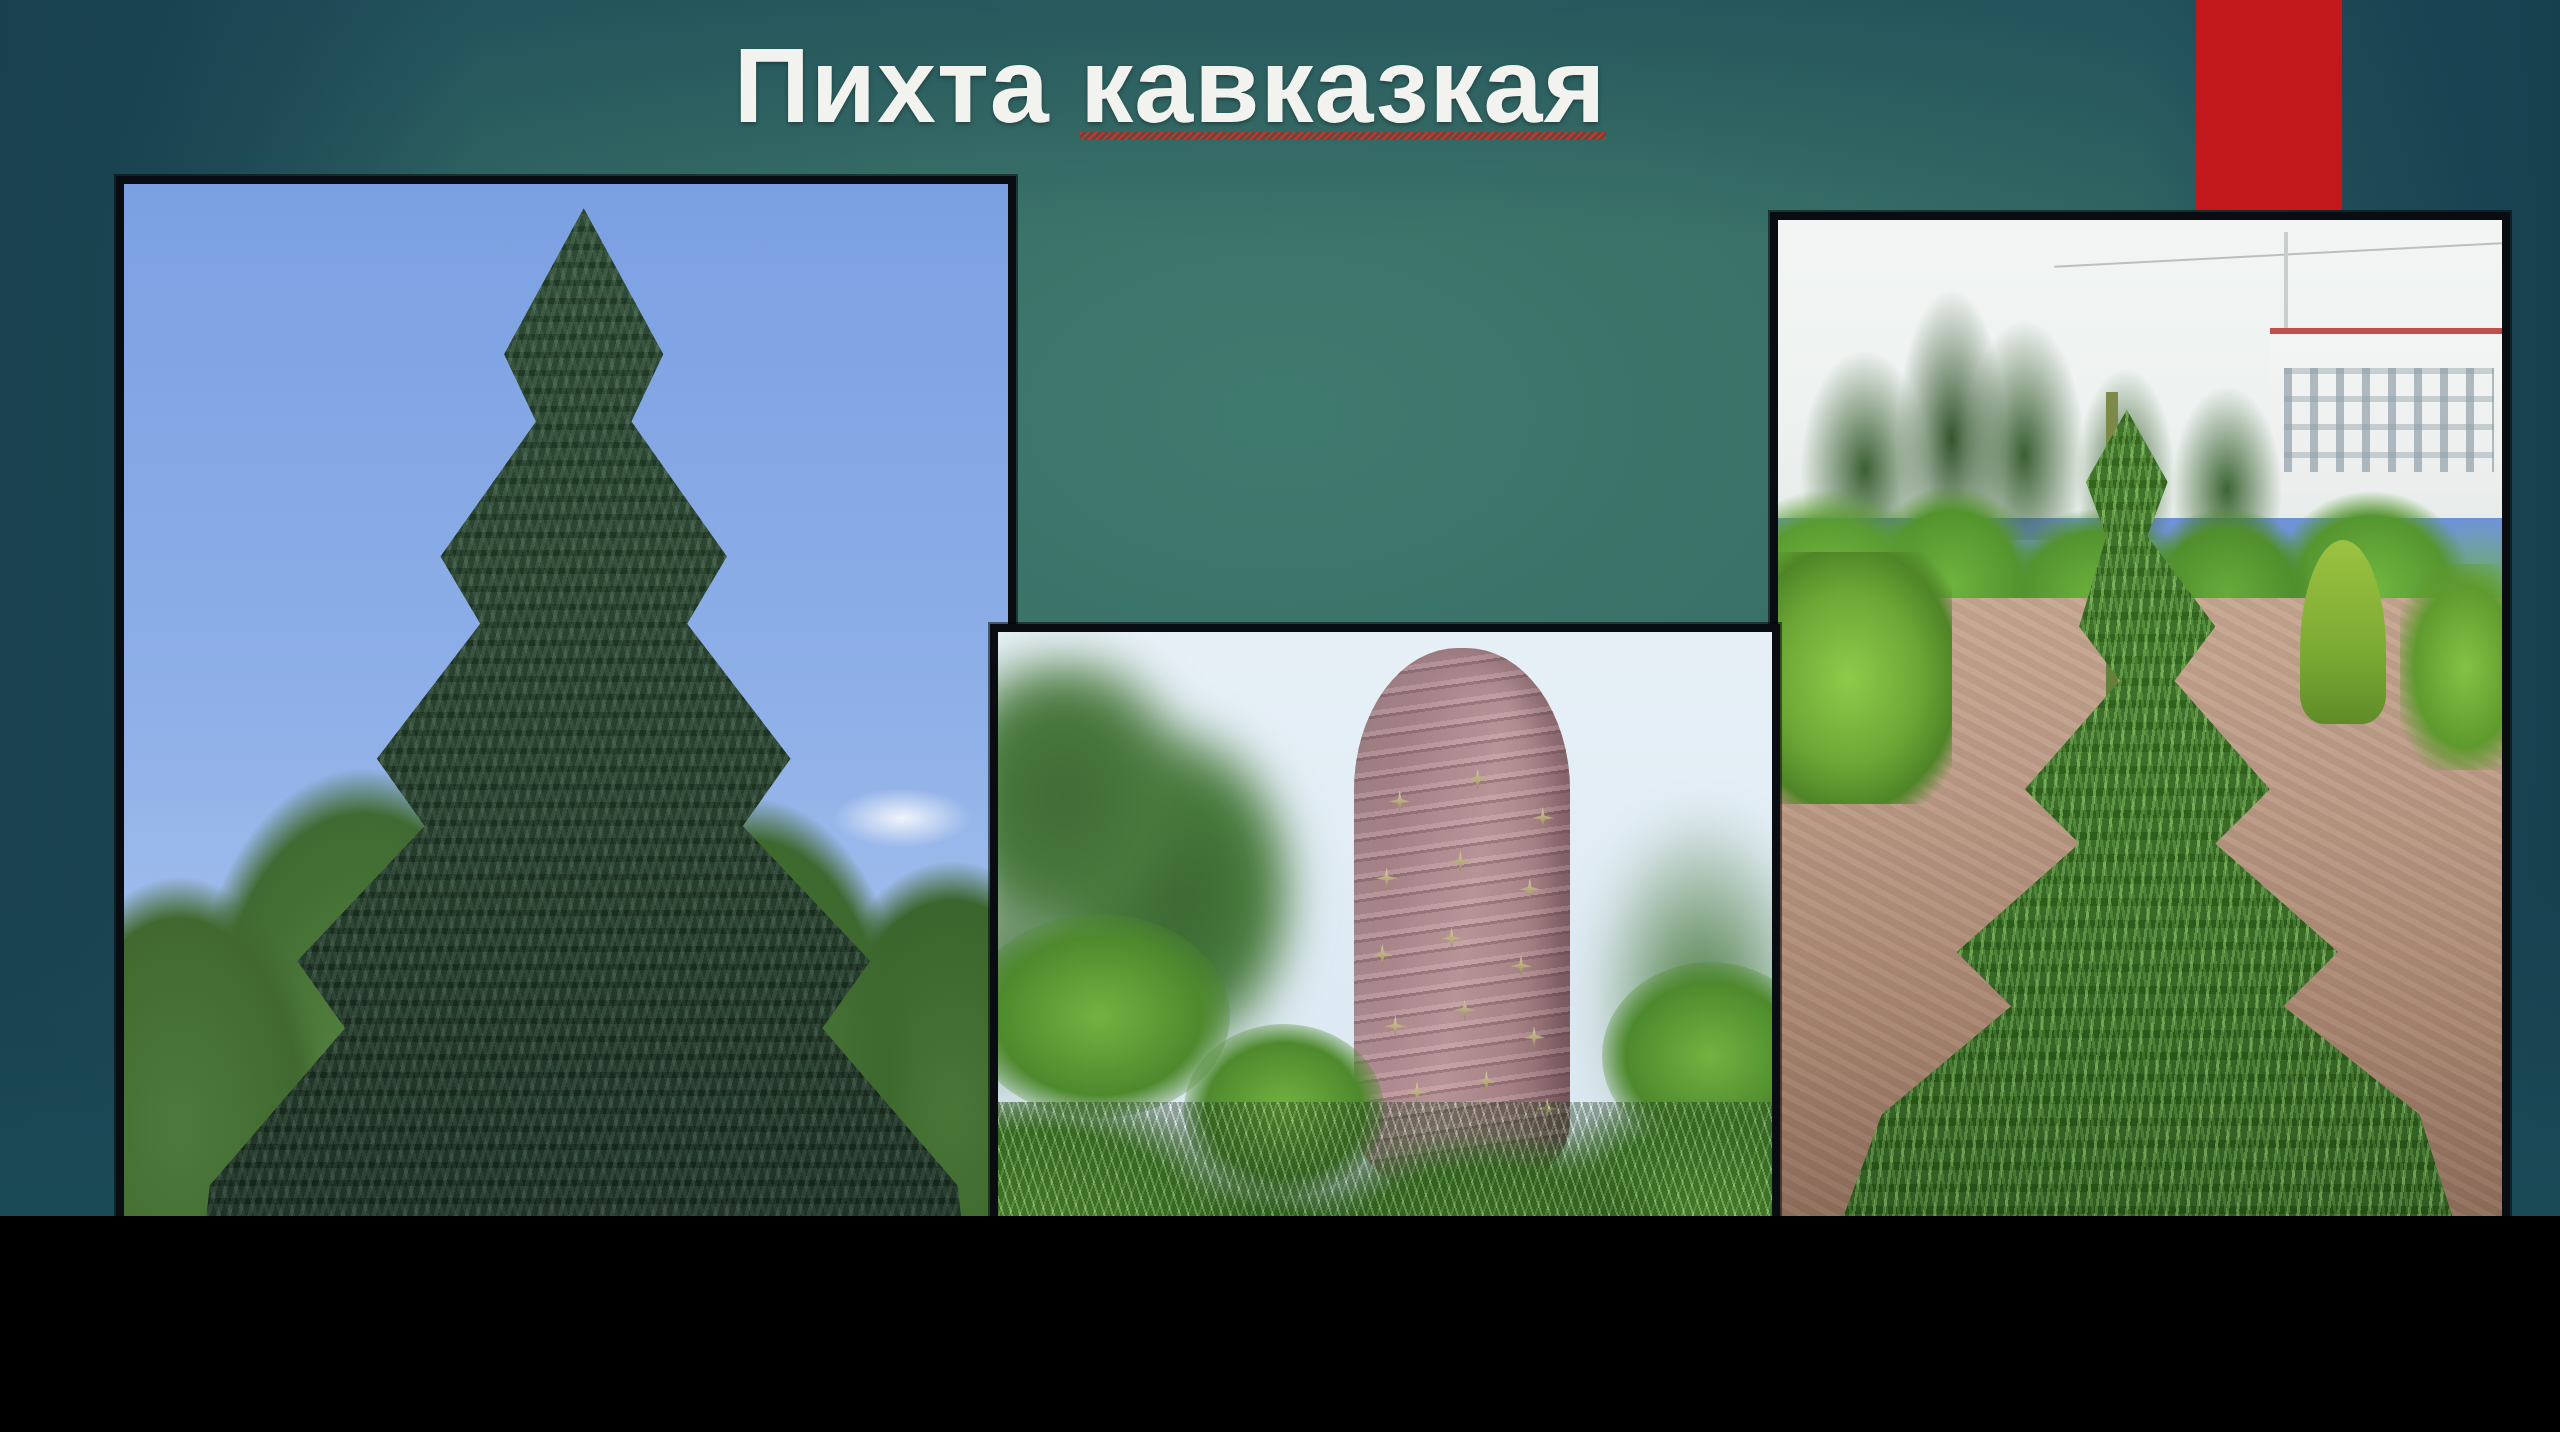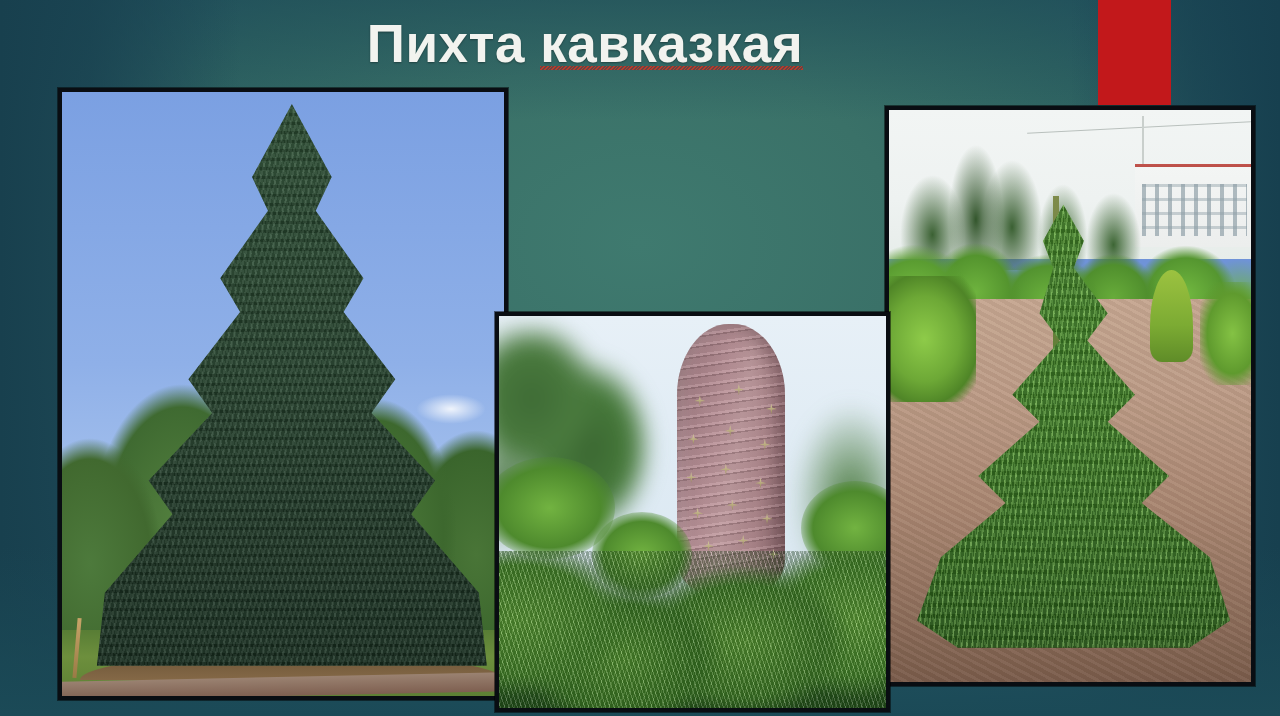--- a/index.html
+++ b/index.html
@@ -3,21 +3,21 @@
 <meta charset="utf-8">
 <style>
   html, body {
     margin: 0;
     padding: 0;
     background: #000;
   }
   #slide {
     position: relative;
     width: 1280px;
-    height: 716px;
+    height: 608px;
     overflow: hidden;
     font-family: "Liberation Sans", sans-serif;
     background: #235060;
   }
   
   .bg-base {
     position: absolute;
     inset: 0;
     background:
       radial-gradient(ellipse 72% 95% at 50% 34%,

